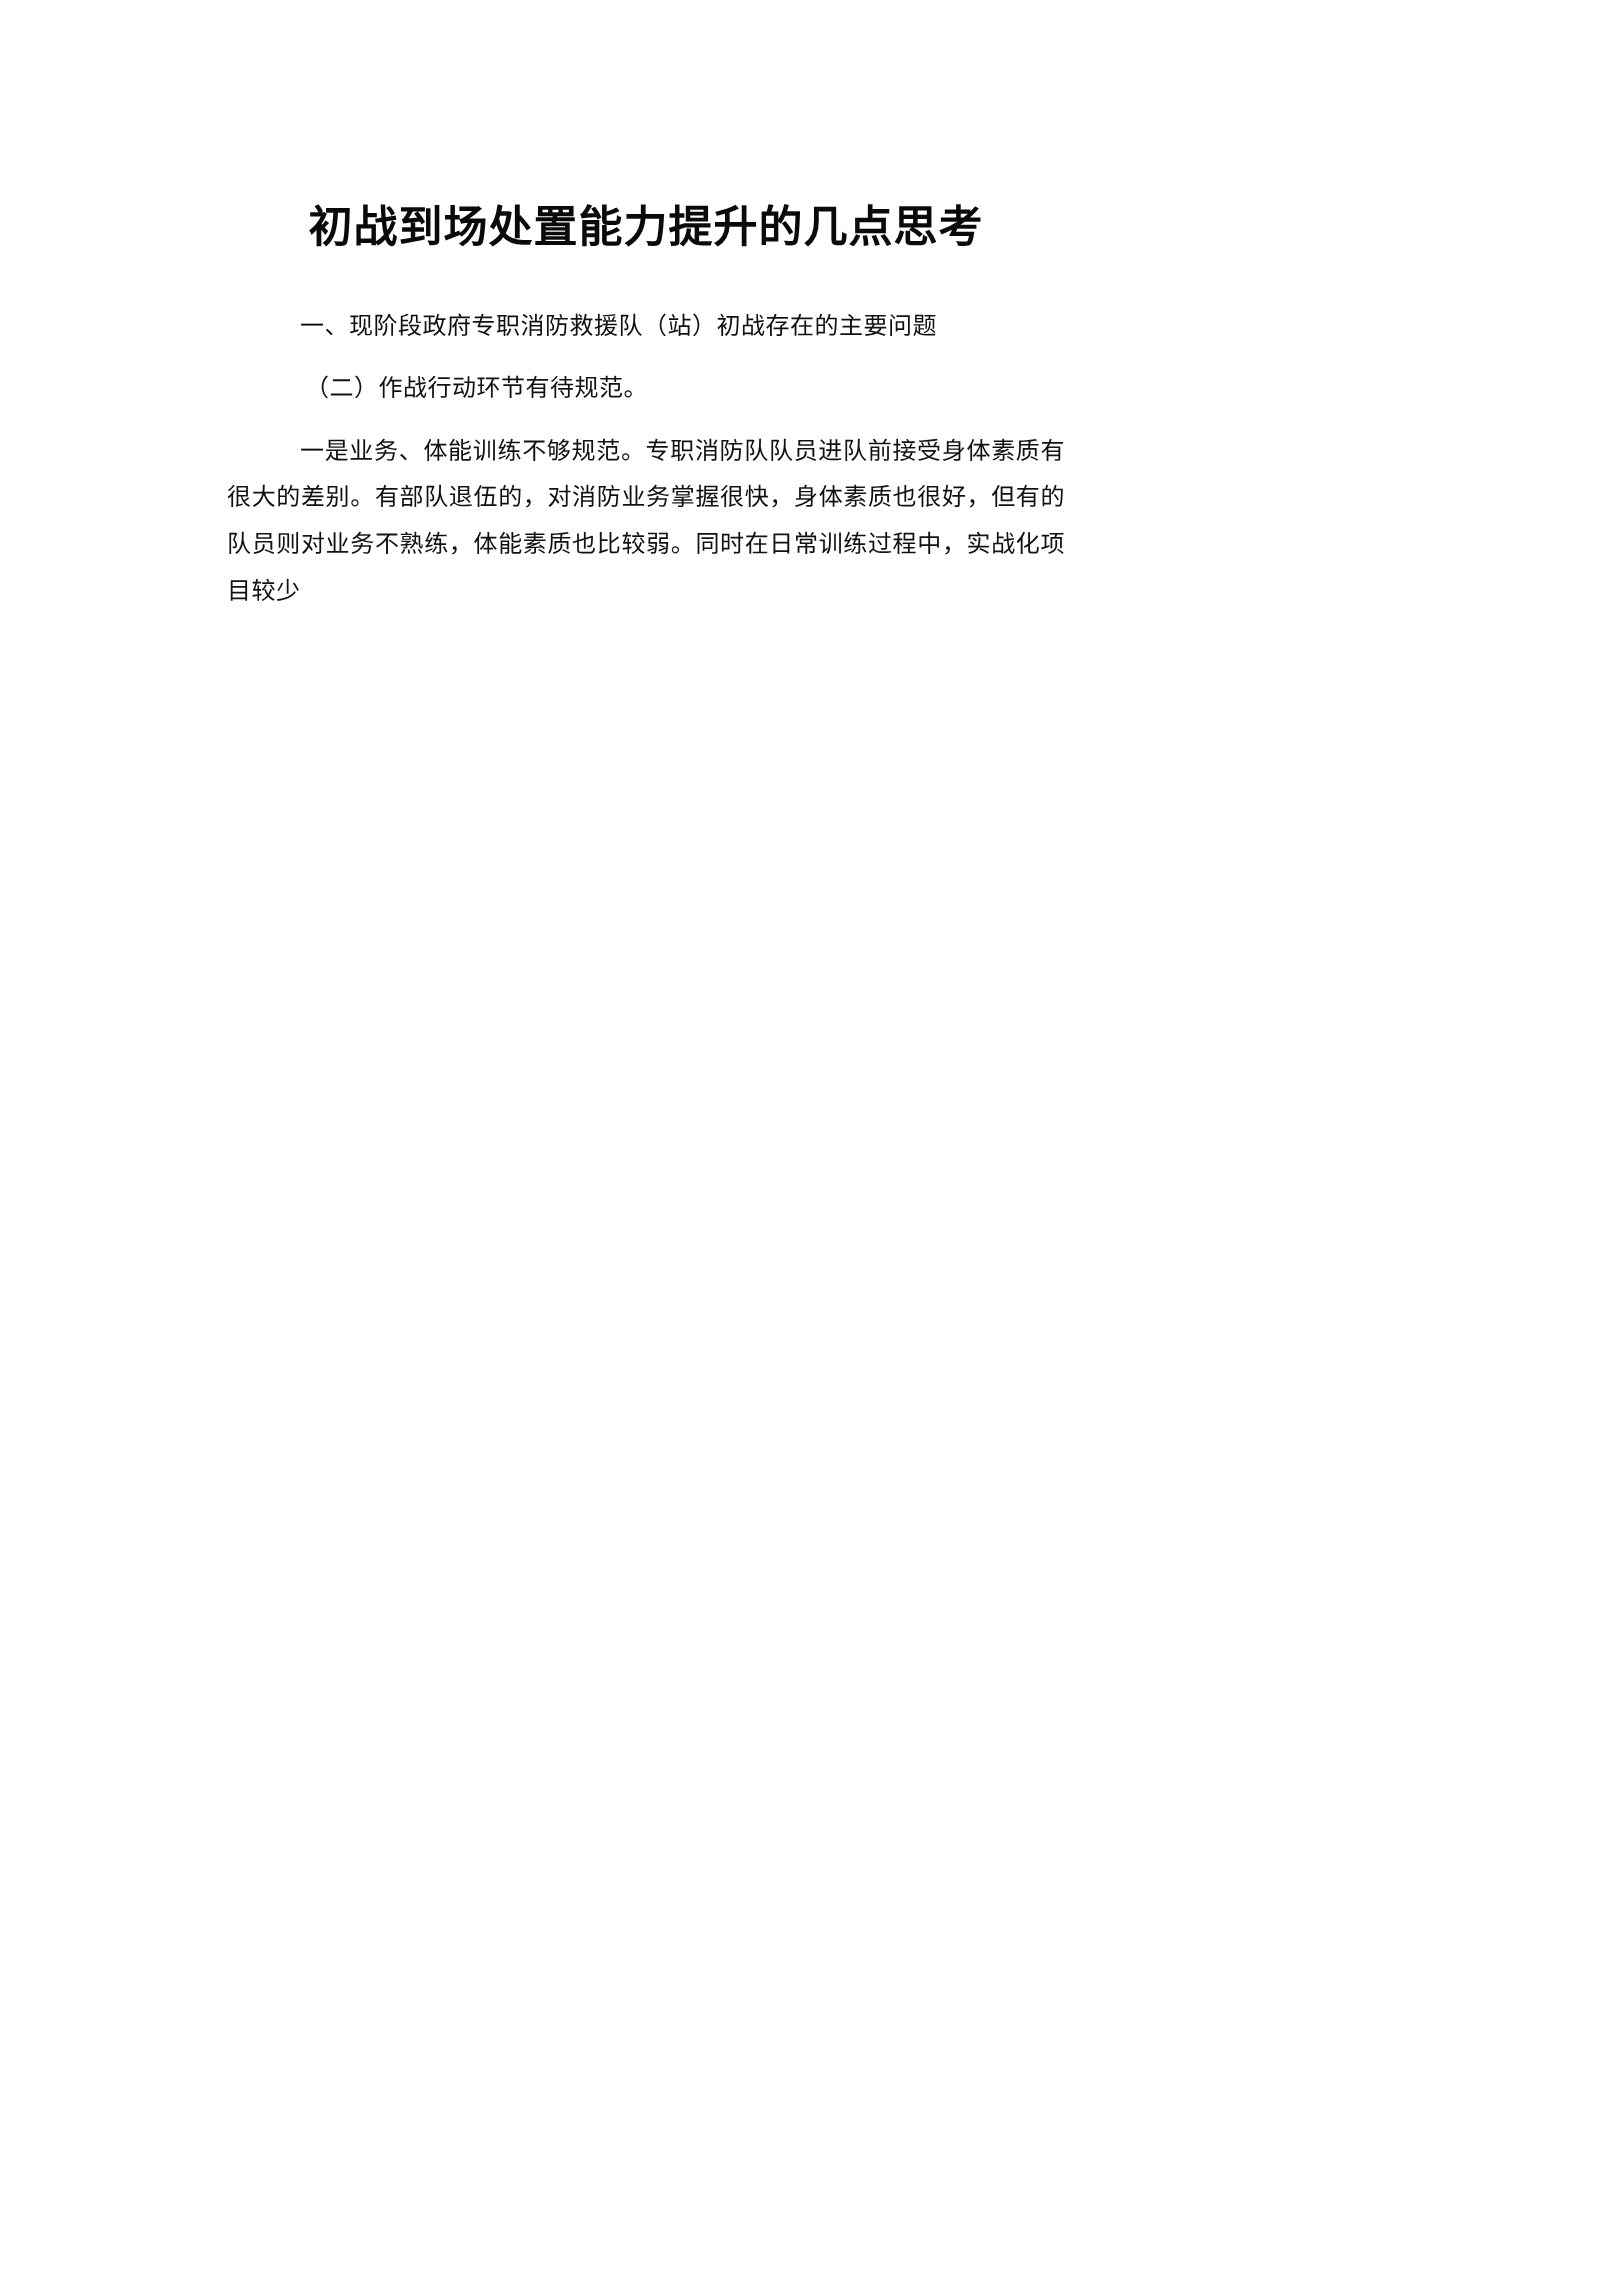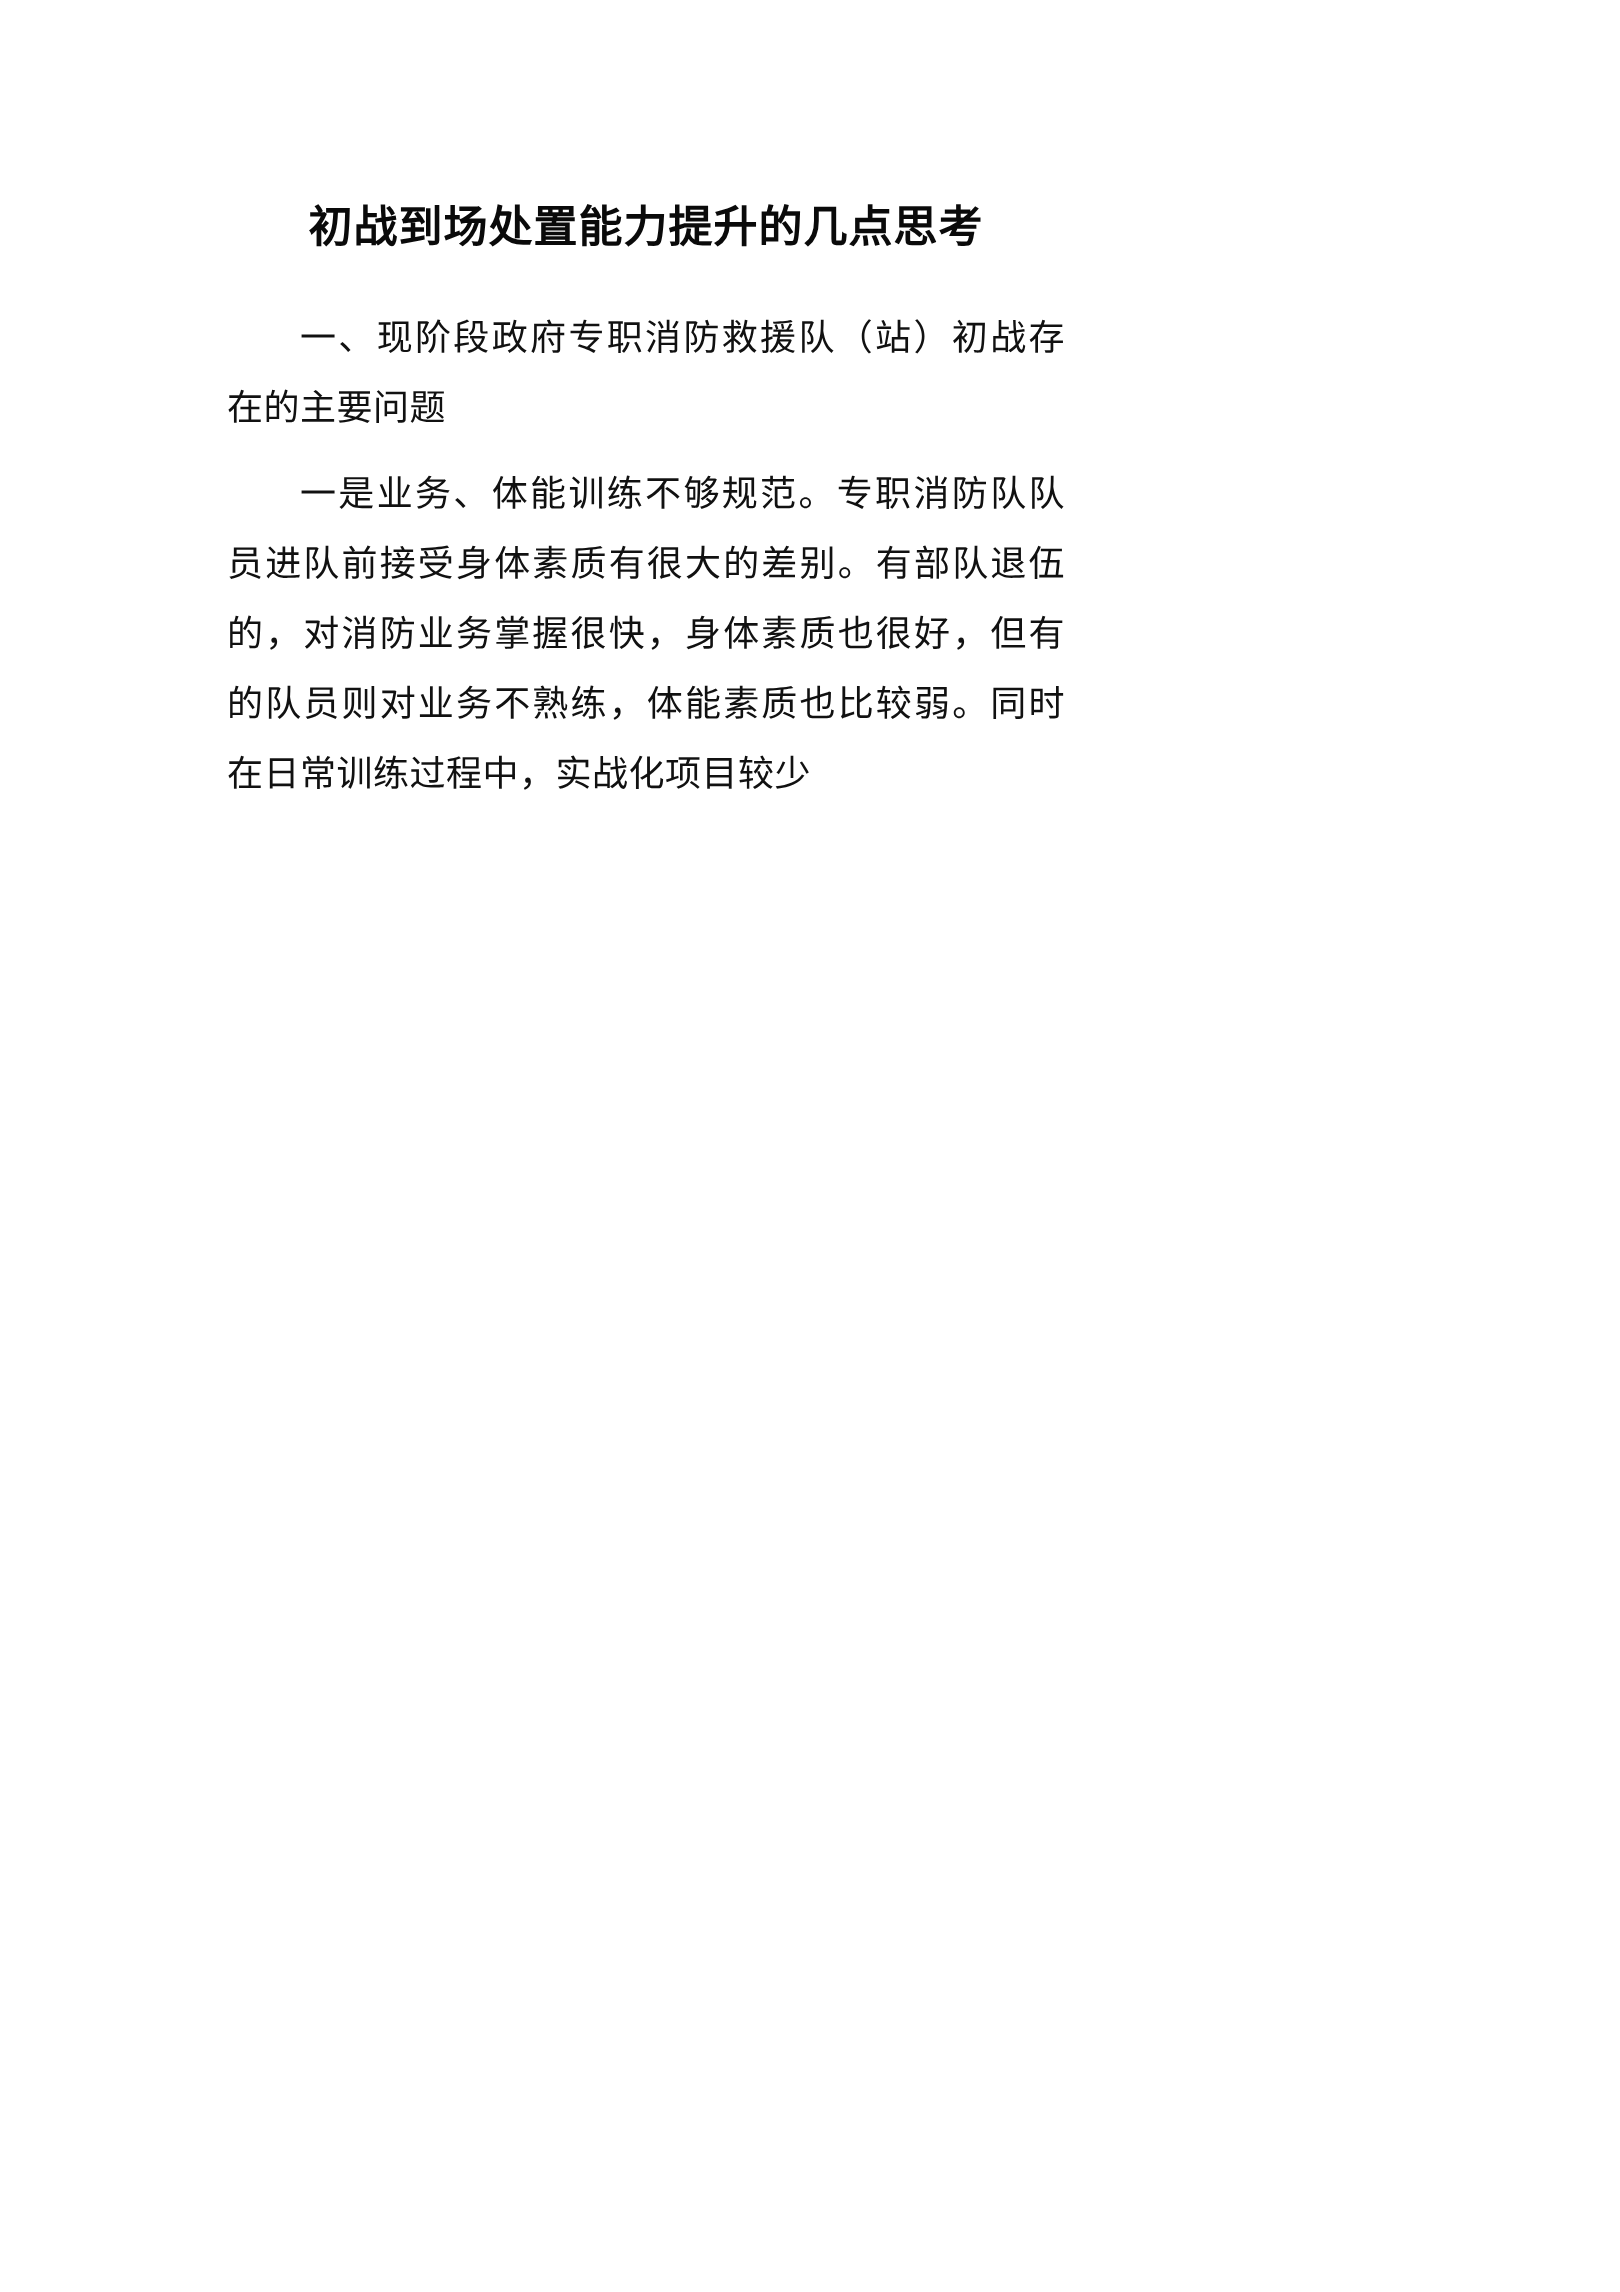--- a/index.html
+++ b/index.html
@@ -28,21 +28,21 @@
     font-family: "DejaVu Sans", "Liberation Sans", sans-serif;
     font-weight: bold;
     font-size: 44px;
     line-height: 1.4;
     letter-spacing: 1px;
     margin: 0 0 45px 0;
     color: #0a0a0a;
   }
   .para {
     font-family: "DejaVu Sans", "Liberation Sans", sans-serif;
-    font-size: 36px;
+    font-size: 24px;
     line-height: 1.95;
     text-align: justify;
     text-justify: inter-ideograph;
     margin: 0 0 15.7px 0;
     text-indent: 73px;
     color: #111111;
     letter-spacing: 0.5px;
   }
   .para.sub {
     text-indent: 78px;
@@ -53,17 +53,18 @@
 
 <div class="page">
 
   <h1 class="doc-title">初战到场处置能力提升的几点思考</h1>
 
   <p class="para">一、现阶段政府专职消防救援队（站）初战存在的主要问题</p>
 
 
 
 
+  <p class="para sub">（二）作战行动环节有待规范。</p>
 
   <p class="para">一是业务、体能训练不够规范。专职消防队队员进队前接受身体素质有很大的差别。有部队退伍的，对消防业务掌握很快，身体素质也很好，但有的队员则对业务不熟练，体能素质也比较弱。同时在日常训练过程中，实战化项目较少</p>
 
 </div>
 
 
 </body></html>

